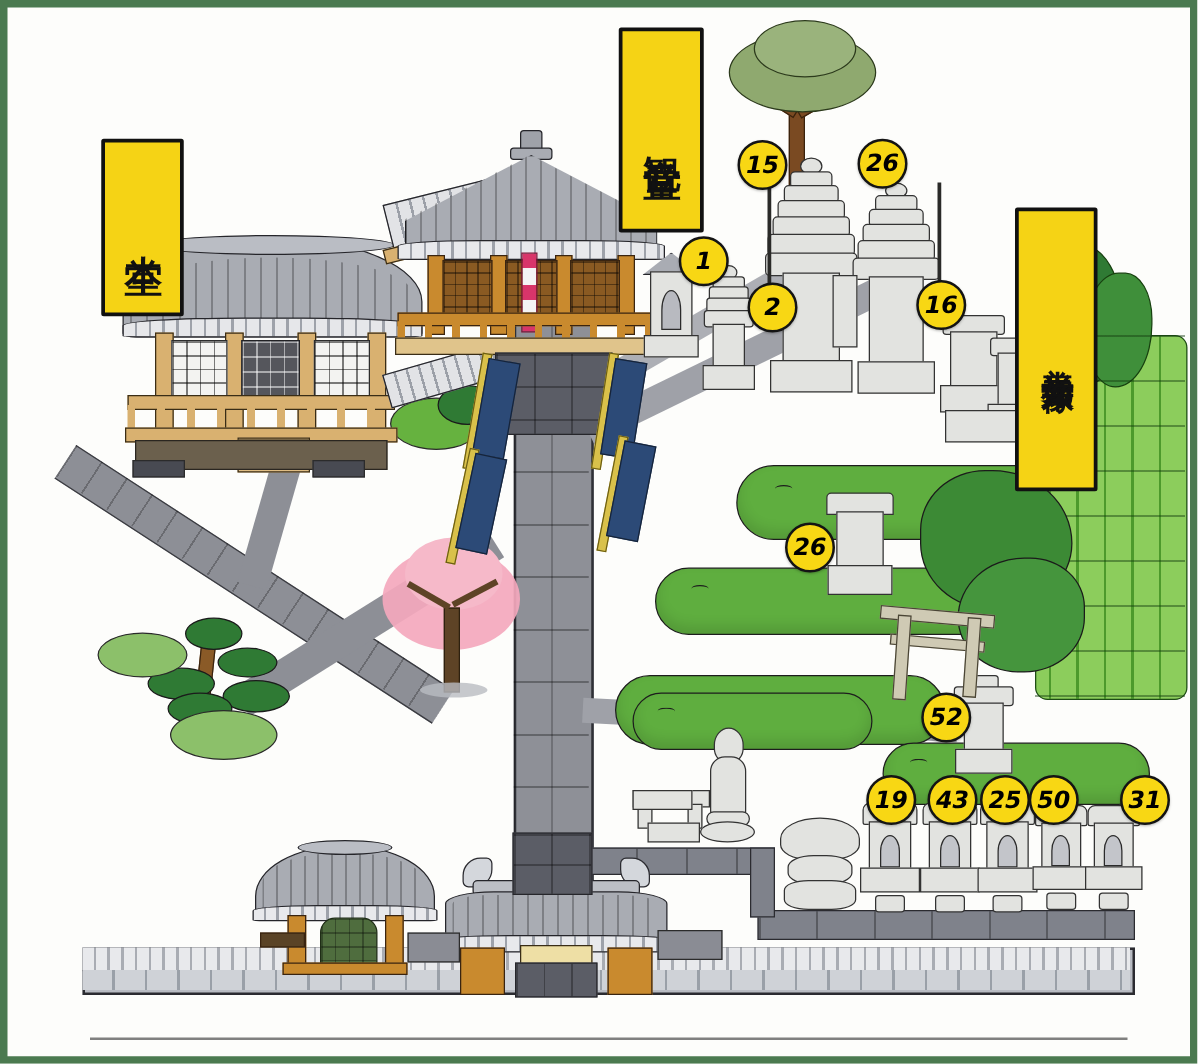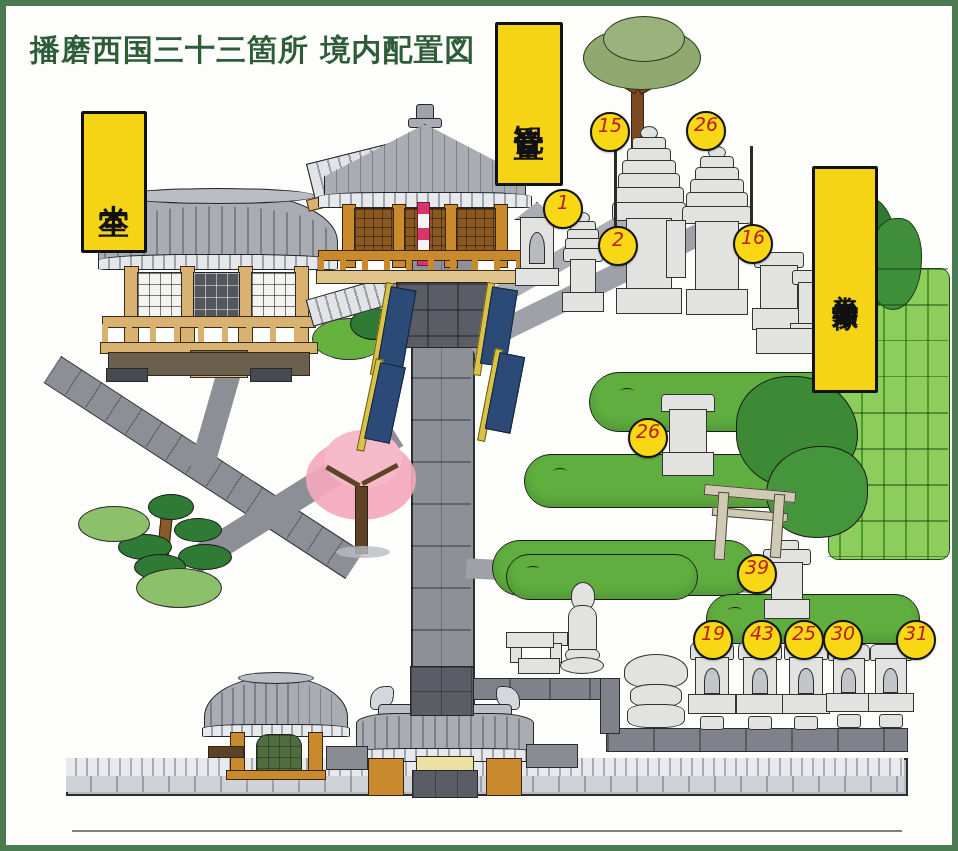--- a/index.html
+++ b/index.html
@@ -10,22 +10,22 @@
   
   #title{left:24px;top:24px;font-size:30px;font-weight:bold;color:#2f5c38;letter-spacing:1px;
          font-family:"DejaVu Sans","Liberation Sans",sans-serif;white-space:nowrap;}
   
   .sign{background:#f5d315;border:3px solid #111;border-radius:2px;box-shadow:0 0 0 2px #f5d315 inset;
         display:flex;align-items:center;justify-content:center;padding:8px 4px;}
   .sign span{writing-mode:vertical-rl;text-orientation:upright;font-weight:bold;color:#111;
              line-height:1.05;letter-spacing:2px;}
   
   .num{width:36px;height:36px;border-radius:50%;background:#f8d714;border:2.5px solid #141414;
-       display:flex;align-items:flex-start;justify-content:center;font-weight:normal;font-size:19px;
-       color:#b91c1c;font-style:italic;box-shadow:0 1px 2px rgba(0,0,0,.25);z-index:40;
+       display:flex;align-items:center;justify-content:center;font-weight:bold;font-size:19px;
+       color:#000000;font-style:italic;box-shadow:0 1px 2px rgba(0,0,0,.25);z-index:40;
        font-family:"DejaVu Sans",sans-serif;}
   .leader{background:#2a2a28;width:3px;z-index:10;}
   
   .path{background:#8d8f96;}
   .pathlight{background:#9fa1a8;}
   .hedge{background:#5fae3f;border:1.6px solid #1d1d1d;border-radius:48px;box-shadow:inset 0 -6px 10px rgba(0,0,0,.12);}
   .hedge:after{content:"";position:absolute;left:10%;top:25%;width:14px;height:5px;border-top:1.6px solid #1d1d1d;border-radius:50%;}
   .shrub{background:#8cc06a;border:1.6px solid #2a2a2a;border-radius:50%;}
   .shrubd{background:#2f7a34;border:1.6px solid #1b1b1b;border-radius:50%;}
   
@@ -37,21 +37,20 @@
   .woodk{background:#c98a2e;border:1.6px solid #3a2410;}
   
   .banner{background:#2c4a77;border:1.4px solid #16243a;}
   .pole{background:#d9c14a;border:1px solid #6d5f14;}
 </style>
 </head>
 <body>
 
 <div id="page">
 
-  <div class="abs" id="title">播磨西国三十三箇所 境内配置図</div>
 
   <div class="abs" style="left:405px;top:245px;width:60px;height:500px;background:#8e9097;border-left:2px solid #2f3036;border-right:2px solid #2f3036;"></div>
   <div class="abs" style="left:405px;top:245px;width:60px;height:500px;
        background:repeating-linear-gradient(to bottom, rgba(0,0,0,.30) 0 1.6px, rgba(0,0,0,0) 1.6px 42px),
                   repeating-linear-gradient(to right, rgba(0,0,0,.22) 0 1.4px, rgba(0,0,0,0) 1.4px 30px);"></div>
 
   <div class="abs path" style="left:55px;top:350px;width:360px;height:30px;transform:rotate(33deg);transform-origin:left top;border-top:1.5px solid #3a3b40;border-bottom:1.5px solid #3a3b40;"></div>
   <div class="abs" style="left:55px;top:350px;width:360px;height:30px;transform:rotate(33deg);transform-origin:left top;
        background:repeating-linear-gradient(to right, rgba(0,0,0,.25) 0 1.4px, rgba(0,0,0,0) 1.4px 24px);"></div>
 
@@ -402,25 +401,25 @@
   <div class="abs num" style="left:687px;top:614px;">
       <span>19</span>
     </div>
   <div class="abs num" style="left:736px;top:614px;">
       <span>43</span>
     </div>
   <div class="abs num" style="left:778px;top:614px;">
       <span>25</span>
     </div>
   <div class="abs num" style="left:817px;top:614px;">
-      <span>30</span>
+      <span>50</span>
     </div>
   <div class="abs num" style="left:890px;top:614px;">
       <span>31</span>
     </div>
   <div class="abs num" style="left:731px;top:548px;">
-      <span>39</span>
+      <span>52</span>
     </div>
   <div class="abs num" style="left:622px;top:412px;">
       <span>26</span>
     </div>
 
 </div>
 
 </body></html>

